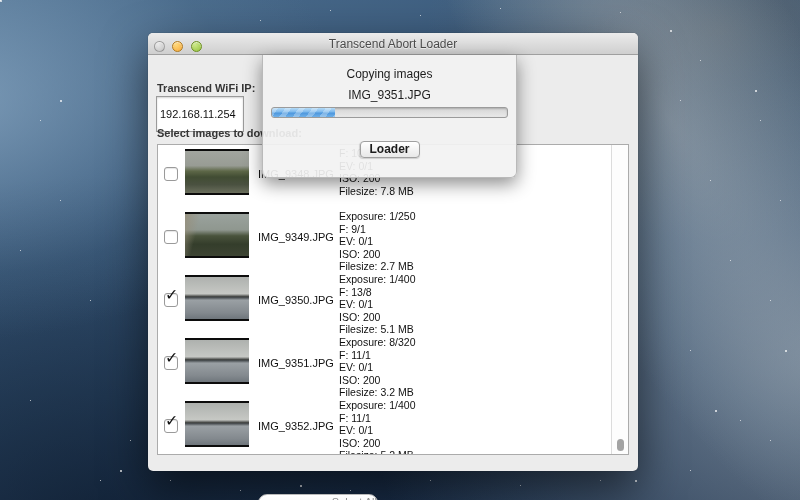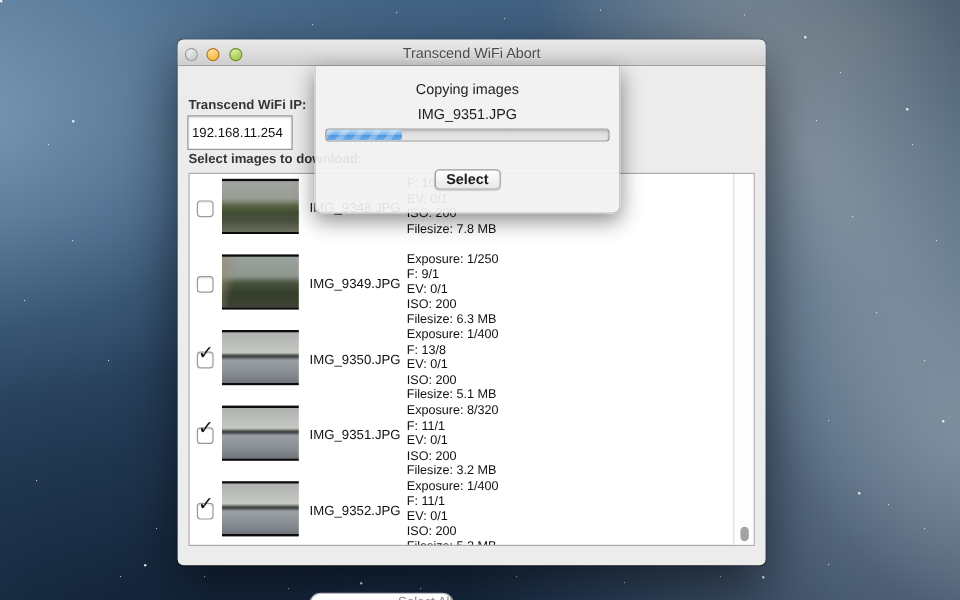--- a/index.html
+++ b/index.html
@@ -43,22 +43,22 @@
     border:1px solid rgba(0,0,0,0.25); box-shadow: inset 0 1px 1px rgba(255,255,255,0.6); }
   .tl.close { background:radial-gradient(circle at 35% 30%, #e8e8e8, #c2c2c2); }
   .tl.min   { background:radial-gradient(circle at 35% 30%, #ffd97a, #f6a93c); border-color:#b07a1e; }
   .tl.zoom  { background:radial-gradient(circle at 35% 30%, #cde98a, #95c23d); border-color:#6d8f22; }
 
   .content { position:absolute; left:0; top:22px; right:0; bottom:0; }
 
   .field-label { position:absolute; font-size:11px; font-weight:700; color:#353535; }
   .lbl-ip { left:9px; top:27px;text-align:center; }
   .lbl-select { left:9px; top:72px; }
-  .ip-input { position:absolute; left:8px; top:41px; width:88px; height:29px; border:1px solid #9a9a9a;
-    background:#fff; font-family:"Liberation Sans", sans-serif; font-size:11px; color:#111; padding:7px 3px;
+  .ip-input { position:absolute; left:8px; top:41px; width:88px; height:16px; border:1px solid #9a9a9a;
+    background:#fff; font-family:"Liberation Sans", sans-serif; font-size:11px; color:#111; padding:17px 3px;
     box-shadow: inset 0 1px 2px rgba(0,0,0,0.18); }
 
   
   .image-list { position:absolute; left:9px; top:89px; width:472px; height:311px; background:#fff;
     border:1px solid #ababab; overflow:hidden; }
   .rows { position:absolute; left:0; top:-2px; right:17px; }
   .row { position:relative; height:63px; }
   .checkbox { position:absolute; left:6px; top:24px; width:14px; height:14px; background:#fff;
     border:1px solid #9a9a9a; border-radius:3px; box-shadow: inset 0 1px 1px rgba(0,0,0,0.1); }
   .checkbox .check { display:none; }
@@ -113,21 +113,21 @@
   <div class="stars2"></div>
 
   <div class="window">
 
     <div class="titlebar">
       <div class="traffic">
         <span class="tl close"></span>
         <span class="tl min"></span>
         <span class="tl zoom"></span>
       </div>
-      <div class="title">Transcend WiFi Abort</div>
+      <div class="title">Transcend Abort Loader</div>
     </div>
 
     <div class="content">
       <div class="field-label lbl-ip">Transcend WiFi IP:</div>
       <input class="ip-input" value="192.168.11.254" style="">
       <div class="field-label lbl-select">Select images to download:</div>
 
       <div class="image-list">
         <div class="rows">
   <div class="row">
@@ -144,21 +144,21 @@
 
   <div class="row">
     <span class="checkbox"></span>
     <span class="thumb thumb-trail"></span>
     <span class="fname">IMG_9349.JPG</span>
     <span class="exif">
                 <div>Exposure: 1/250</div>
                 <div>F: 9/1</div>
                 <div>EV: 0/1</div>
                 <div>ISO: 200</div>
-                <div>Filesize: 6.3 MB</div>
+                <div>Filesize: 2.7 MB</div>
               </span>
   </div>
 
   <div class="row">
     <span class="checkbox checked">
                 <span class="check">✓</span>
               </span>
     <span class="thumb thumb-lake"></span>
     <span class="fname">IMG_9350.JPG</span>
     <span class="exif">
@@ -207,17 +207,17 @@
 
       <div class="pill-btn btn-select-all">Select All</div>
     </div>
 
     <div class="sheet">
       <div class="sheet-title">Copying images</div>
       <div class="sheet-file">IMG_9351.JPG</div>
       <div class="progress-track">
         <div class="progress-fill" style="width: 27%;"></div>
       </div>
-      <button class="abort-btn">Select</button>
+      <button class="abort-btn">Loader</button>
     </div>
 
   </div>
 </div>
 
 </body></html>

